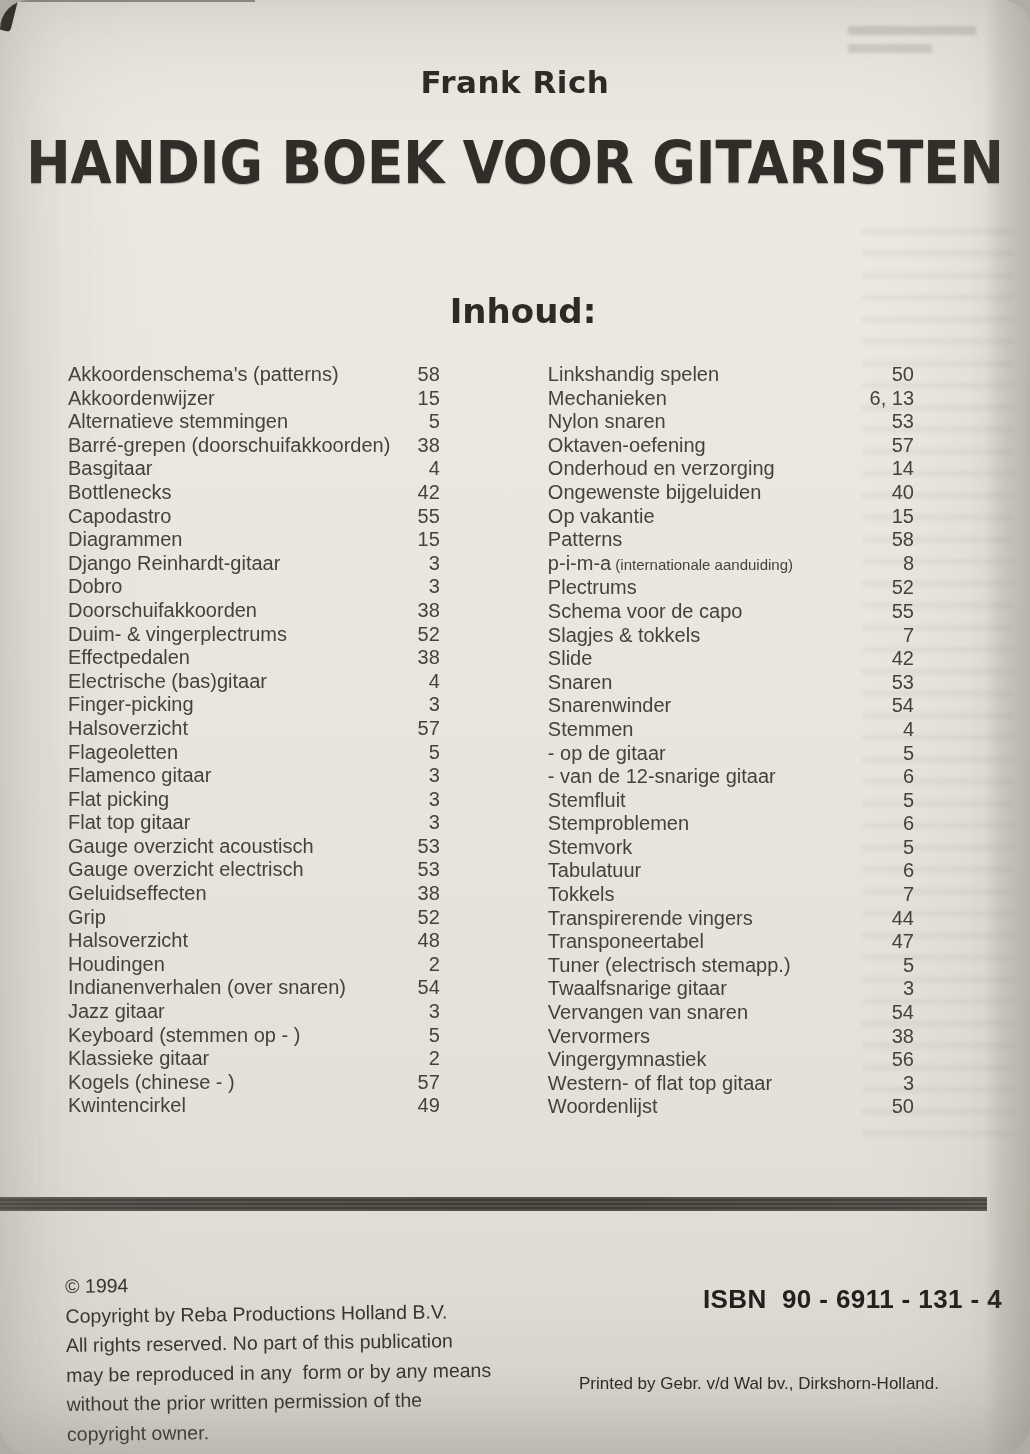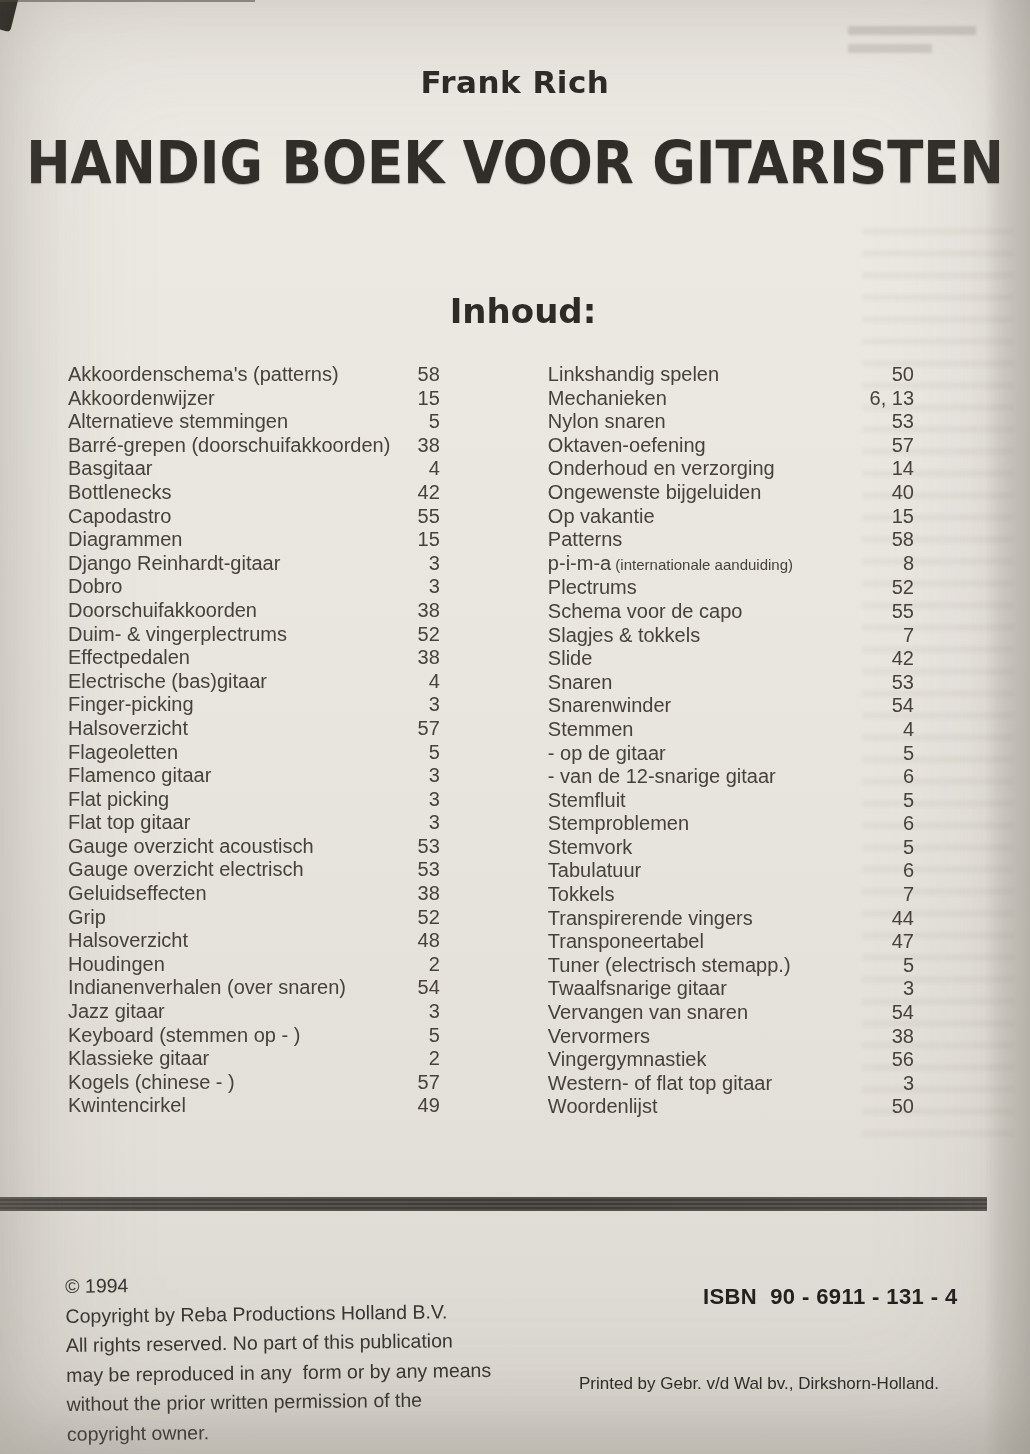--- a/index.html
+++ b/index.html
@@ -5,20 +5,21 @@
   html, body { margin: 0; padding: 0; background: #b0ada6; }
   .page {
     position: relative;
     width: 1030px;
     height: 1454px;
     margin: 0 auto;
     overflow: hidden;
     background: linear-gradient(180deg, #edeae4 0%, #e9e6e0 45%, #e3e0d9 78%, #d9d6cf 100%);
     font-family: "Liberation Sans", sans-serif;
     color: #413e39;
+    border-radius: 29px;
   }
   .page::after {
     content: "";
     position: absolute; inset: 0;
     box-shadow: inset 0 0 150px rgba(110,104,92,0.28), inset 0 -25px 60px rgba(110,104,92,0.18);
     pointer-events: none;
   }
   .edge-right {
     position: absolute; top: 0; right: 0; width: 46px; height: 100%;
     background: linear-gradient(90deg, rgba(125,120,110,0) 0%, rgba(125,120,110,0.14) 35%, rgba(125,120,110,0.26) 100%);
@@ -85,21 +86,21 @@
   }
 
   .copyright {
     position: absolute; top: 1272px; left: 65px;
     font-size: 19.5px; line-height: 29.5px; color: #393631;
     transform: rotate(-0.7deg); transform-origin: left top;
     white-space: pre;
   }
   .isbn {
     position: absolute; top: 1284px; left: 703px;
-    font-weight: bold; font-size: 22px; letter-spacing: 0.4px;
+    font-weight: bold; font-size: 26px; letter-spacing: 0.4px;
     color: #23211d; white-space: pre;
   }
   .printedby {
     position: absolute; top: 1374px; left: 579px;
     font-size: 17px; color: #2d2b27;
   }
 </style>
 </head>
 <body>
 

